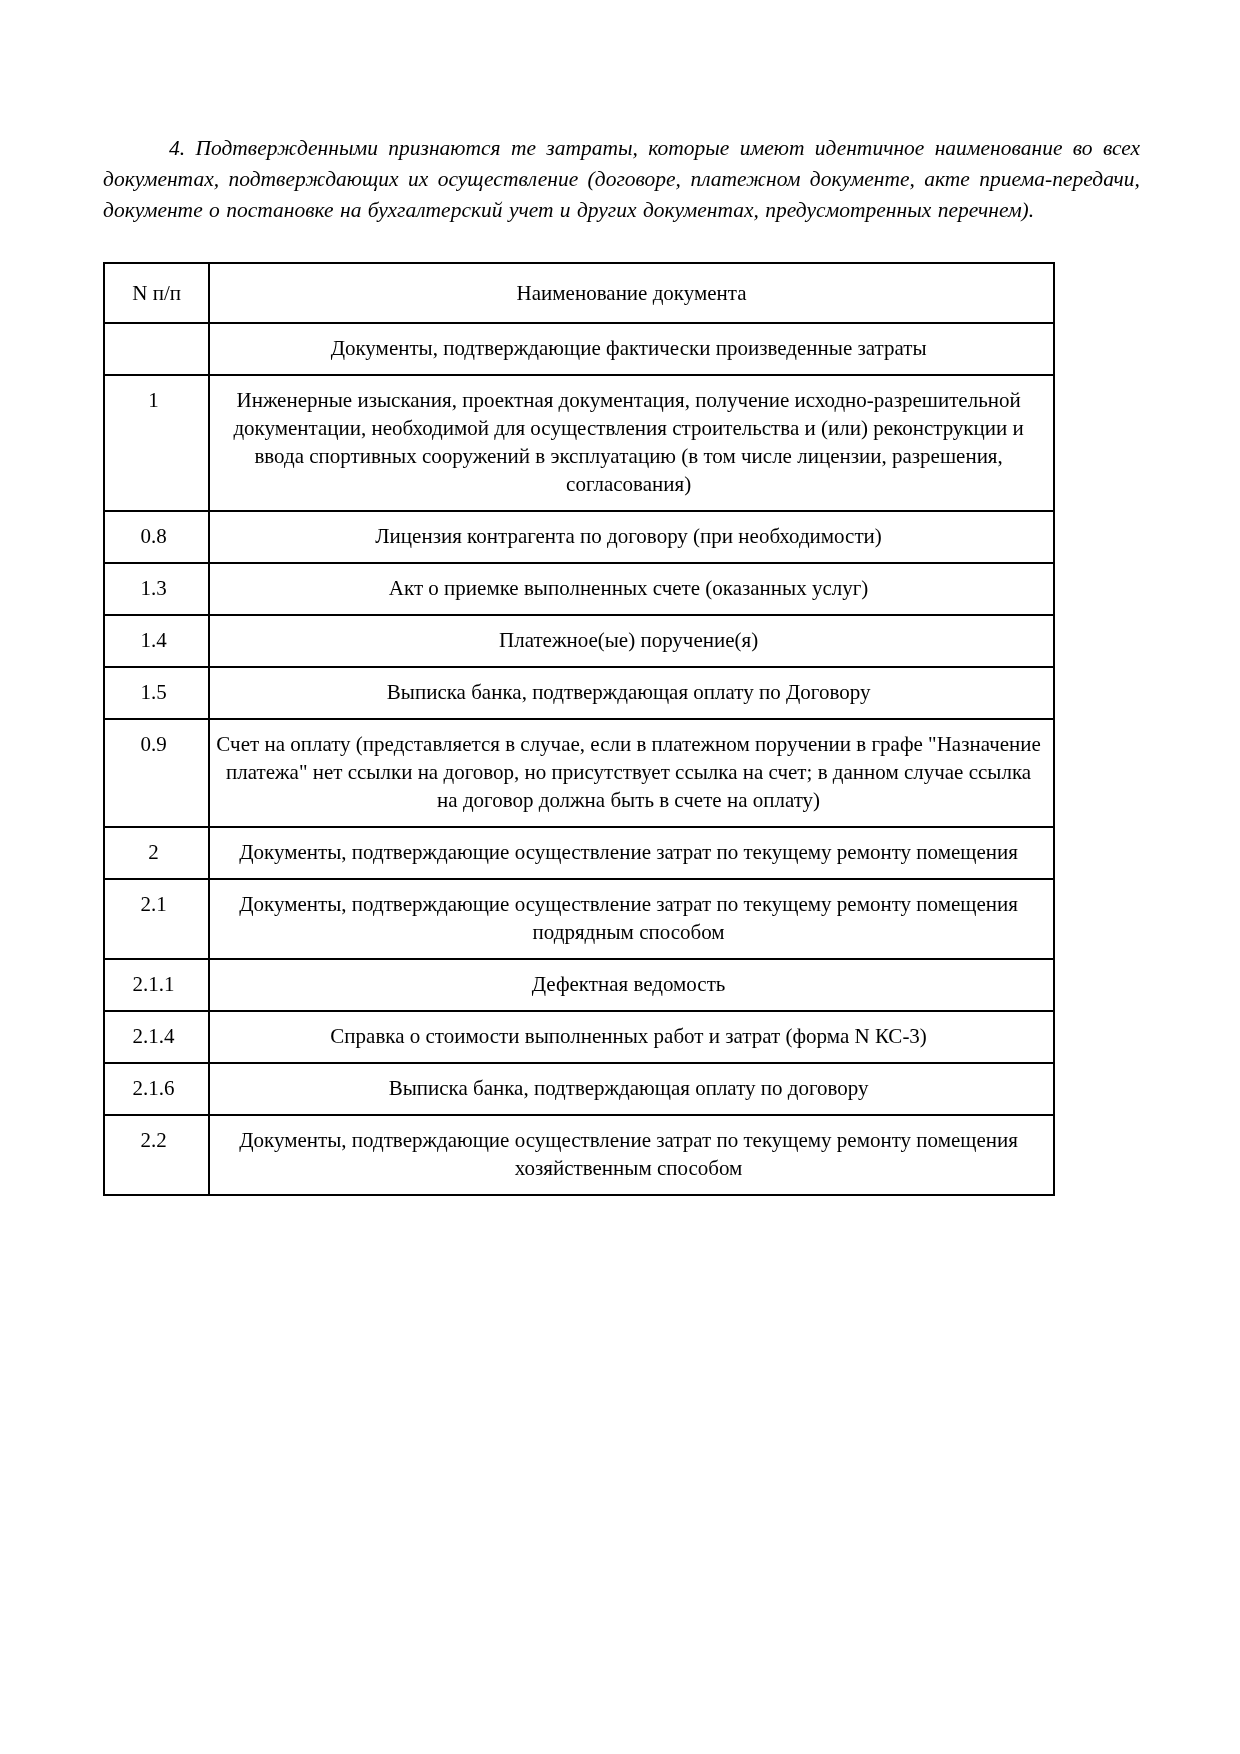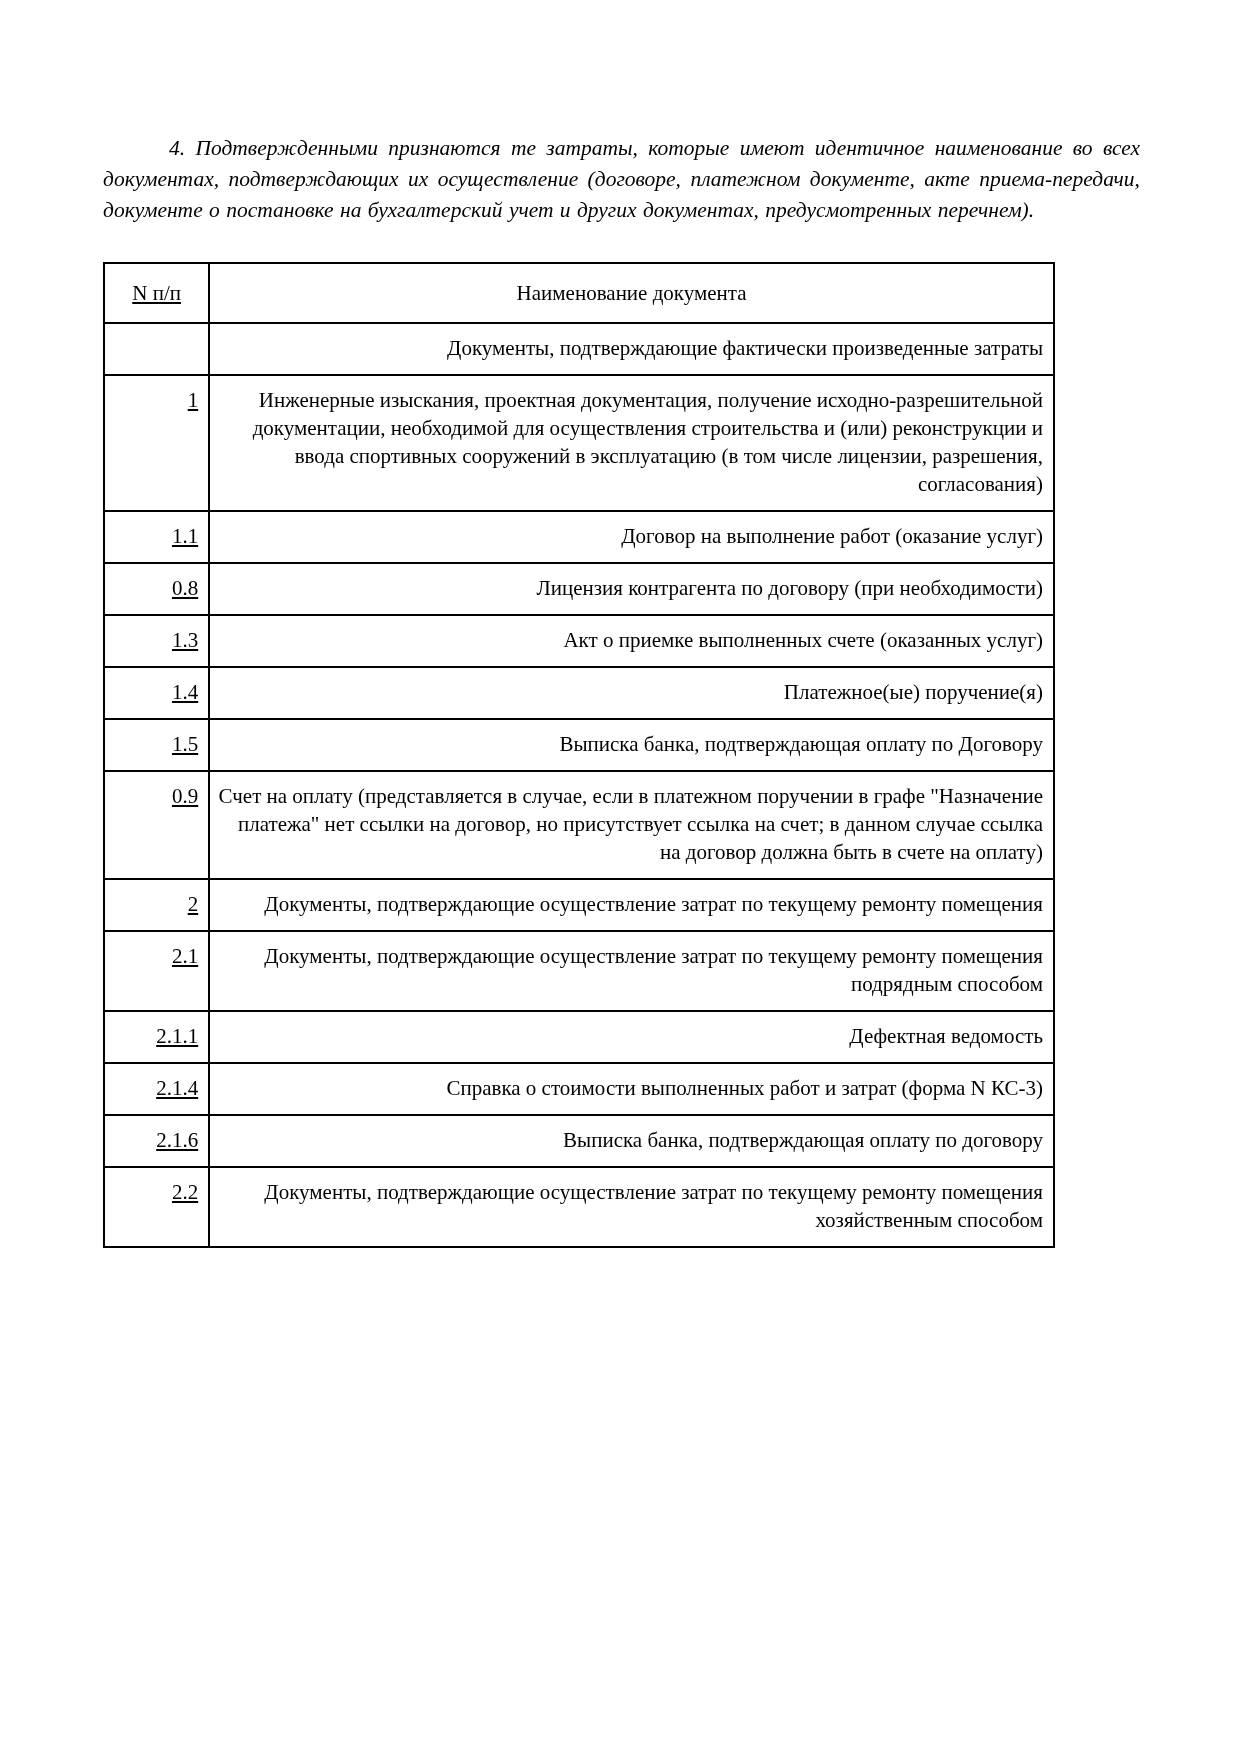--- a/index.html
+++ b/index.html
@@ -35,30 +35,30 @@
     border-collapse: collapse;
     width: 952px;
     table-layout: fixed;
   }
   table.doc-table td, table.doc-table th {
     border: 2px solid #000000;
     font-size: 21px;
     line-height: 28px;
     font-weight: normal;
     vertical-align: top;
-    text-align: right;
+    text-align: center;
     padding: 10px 10px 12px 4px;
     overflow-wrap: break-word;
   }
   table.doc-table th {
     text-align: center;
     vertical-align: middle;
     padding: 15px 10px;
   }
-  .col-num { width: 81px; text-decoration: underline; }
+  .col-num { width: 81px; }
   .col-name { width: 805px; }
 </style>
 </head>
 <body>
 
 <div class="page">
 
   <p class="paragraph">4. Подтвержденными признаются те затраты, которые имеют идентичное наименование во всех документах, подтверждающих их осуществление (договоре, платежном документе, акте приема-передачи, документе о постановке на бухгалтерский учет и других документах, предусмотренных перечнем).</p>
 
   <table class="doc-table">
@@ -72,24 +72,20 @@
   <tr>
     <td class="col-num"></td>
     <td class="col-name">Документы, подтверждающие фактически произведенные затраты</td>
   </tr>
 
   <tr>
     <td class="col-num">1</td>
     <td class="col-name">Инженерные изыскания, проектная документация, получение исходно-разрешительной документации, необходимой для осуществления строительства и (или) реконструкции и ввода спортивных сооружений в эксплуатацию (в том числе лицензии, разрешения, согласования)</td>
   </tr>
 
-  <tr>
-    <td class="col-num">1.1</td>
-    <td class="col-name">Договор на выполнение работ (оказание услуг)</td>
-  </tr>
 
   <tr>
     <td class="col-num">0.8</td>
     <td class="col-name">Лицензия контрагента по договору (при необходимости)</td>
   </tr>
 
   <tr>
     <td class="col-num">1.3</td>
     <td class="col-name">Акт о приемке выполненных счете (оказанных услуг)</td>
   </tr>

